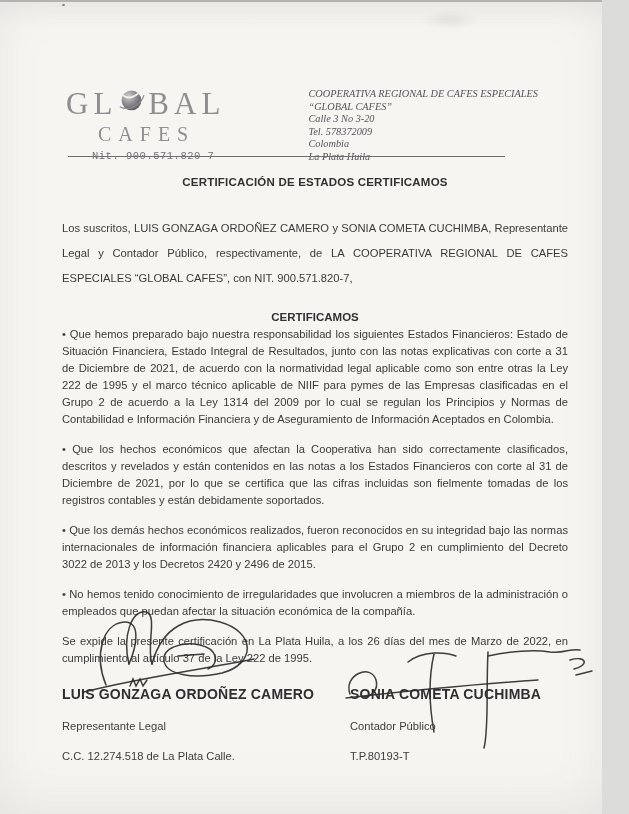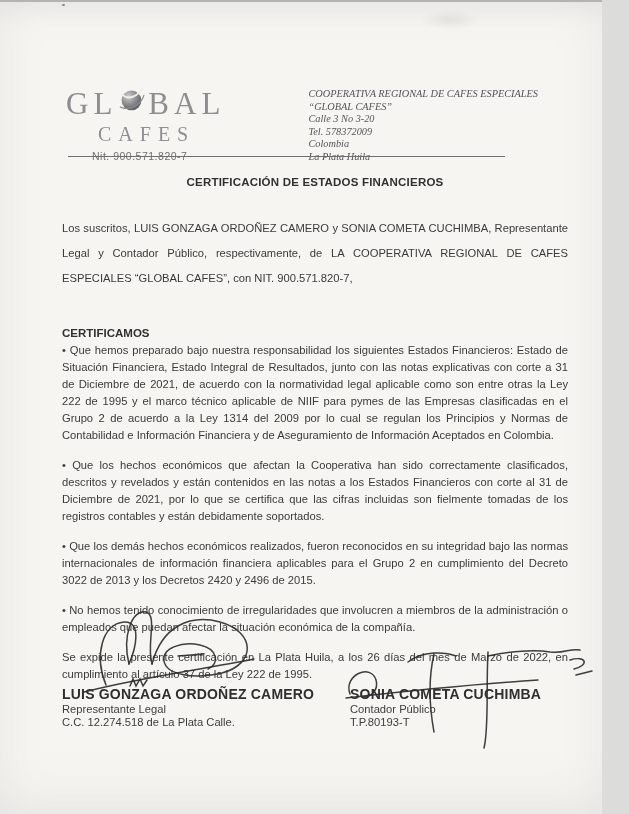--- a/index.html
+++ b/index.html
@@ -14,39 +14,39 @@
   .smudge{position:absolute;left:420px;top:10px;width:60px;height:20px;border-radius:50%;
     background:radial-gradient(closest-side,rgba(150,148,144,.16),transparent);}
   
   .header{position:absolute;top:86px;left:66px;right:64px;display:flex;justify-content:space-between;}
   .logo-block{white-space:nowrap;}
   .logo-word{font-family:"Liberation Serif",serif;font-size:31px;line-height:1;
     letter-spacing:5px;color:#8e8e91;display:flex;align-items:center;}
   .logo-word .globe{margin:0 3px 2px 1px;}
   .logo-cafes{font-family:"Liberation Serif",serif;font-size:20px;letter-spacing:7px;
     color:#8f8f92;margin:3px 0 0 32px;}
-  .logo-nit{font-family:Liberation Sans, sans-serif;font-size:10.5px;color:#6f6f74;
+  .logo-nit{font-family:Liberation Mono, monospace;font-size:10.5px;color:#6f6f74;
     letter-spacing:.5px;margin:4px 0 0 26px;}
   .company{font-family:"Liberation Serif",serif;font-style:italic;font-size:10.3px;
     line-height:12.5px;color:#55555a;text-align:left;padding-top:2px;}
   .rule{position:absolute;top:156px;left:68px;width:437px;border-top:1.4px solid #6e6e6e;}
   
   .main{position:absolute;top:172px;left:62px;width:506px;}
   .title{text-align:center;font-weight:bold;font-size:11.5px;letter-spacing:.2px;color:#313131;margin-top:4px;}
   .intro{margin-top:28px;line-height:25px;text-align:justify;font-size:11.2px;}
-  .certify{margin-top:36px;font-weight:bold;font-size:11.5px;color:#313131;}
+  .certify{margin-top:20px;text-align:center;font-weight:bold;font-size:11.5px;color:#313131;}
   .bullets p{margin:13px 0 0 0;line-height:17px;text-align:justify;font-size:11.2px;}
   .bullets p:first-child{margin-top:3px;}
   .closing{margin-top:13px;line-height:17px;text-align:justify;font-size:11.2px;}
   
   .sig-row{position:absolute;top:686px;left:62px;width:506px;display:flex;}
   .sig-left{width:288px;}
   .sig-right{flex:1;}
   .sig-name{font-weight:bold;font-size:14px;letter-spacing:.2px;color:#2f2f2f;}
-  .sig-role,.sig-id{font-size:11.2px;margin-top:1px;color:#3d3d3d;}
+  .sig-role,.sig-id{font-size:11.2px;margin-top:18px;color:#3d3d3d;}
   .sig-svg{position:absolute;pointer-events:none;}
   #sig-svg-left{left:72px;top:606px;}
   #sig-svg-right{left:338px;top:640px;}
   .sig-svg path{fill:none;stroke:#2e2e2e;stroke-width:1.5;stroke-linecap:round;opacity:.92;}
 </style>
 </head>
 <body>
 
 <div class="page">
   <div class="scan-top"></div>
@@ -82,21 +82,21 @@
       <div>Calle 3 No 3-20</div>
       <div>Tel.  578372009</div>
       <div>Colombia</div>
       <div>La Plata Huila</div>
     </div>
   </div>
 
   <div class="rule"></div>
 
   <div class="main">
-    <div class="title">CERTIFICACIÓN DE ESTADOS FINANCIEROS</div>
+    <div class="title">CERTIFICACIÓN DE ESTADOS CERTIFICAMOS</div>
     <p class="intro">Los suscritos, LUIS GONZAGA ORDOÑEZ CAMERO y SONIA COMETA CUCHIMBA,  Representante Legal y Contador Público, respectivamente, de LA COOPERATIVA REGIONAL DE CAFES ESPECIALES “GLOBAL CAFES”, con NIT. 900.571.820-7,</p>
     <div class="certify">CERTIFICAMOS</div>
     <div class="bullets">
       <p>• Que hemos preparado bajo nuestra responsabilidad los siguientes Estados Financieros: Estado de Situación Financiera, Estado Integral de Resultados, junto con las notas explicativas con corte a 31 de Diciembre de 2021, de acuerdo con la normatividad legal aplicable como son entre otras la Ley 222 de 1995 y el marco técnico aplicable de NIIF para pymes de las Empresas clasificadas en el Grupo 2 de acuerdo a la Ley 1314 del 2009 por lo cual se regulan los Principios y Normas de Contabilidad e Información Financiera y de Aseguramiento de Información Aceptados en Colombia.</p>
       <p>• Que los hechos económicos que afectan la Cooperativa han sido correctamente clasificados, descritos y revelados y están contenidos en las notas a los Estados Financieros con corte al 31 de Diciembre de 2021, por lo que se certifica que las cifras incluidas son fielmente tomadas de los registros contables y están debidamente soportados.</p>
       <p>• Que los demás hechos económicos realizados, fueron reconocidos en su integridad bajo las normas internacionales de información financiera aplicables para el Grupo 2 en cumplimiento del Decreto 3022 de 2013 y los Decretos 2420 y 2496 de 2015.</p>
       <p>• No hemos tenido conocimiento de irregularidades que involucren a miembros de la administración o empleados que puedan afectar la situación económica de la compañía.</p>
     </div>
     <p class="closing">Se expide la presente certificación en La Plata Huila, a los 26 días del mes de Marzo de 2022, en cumplimiento al artículo 37 de la Ley 222 de 1995.</p>
   </div>

